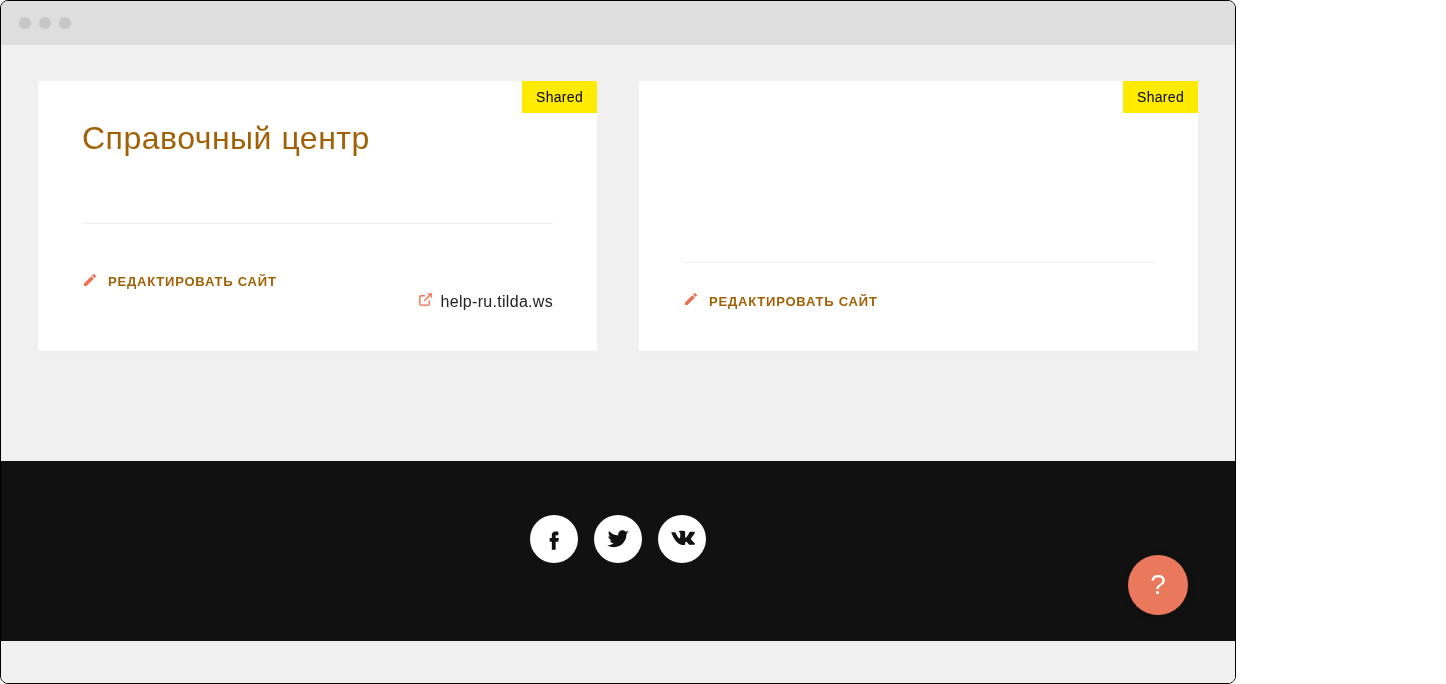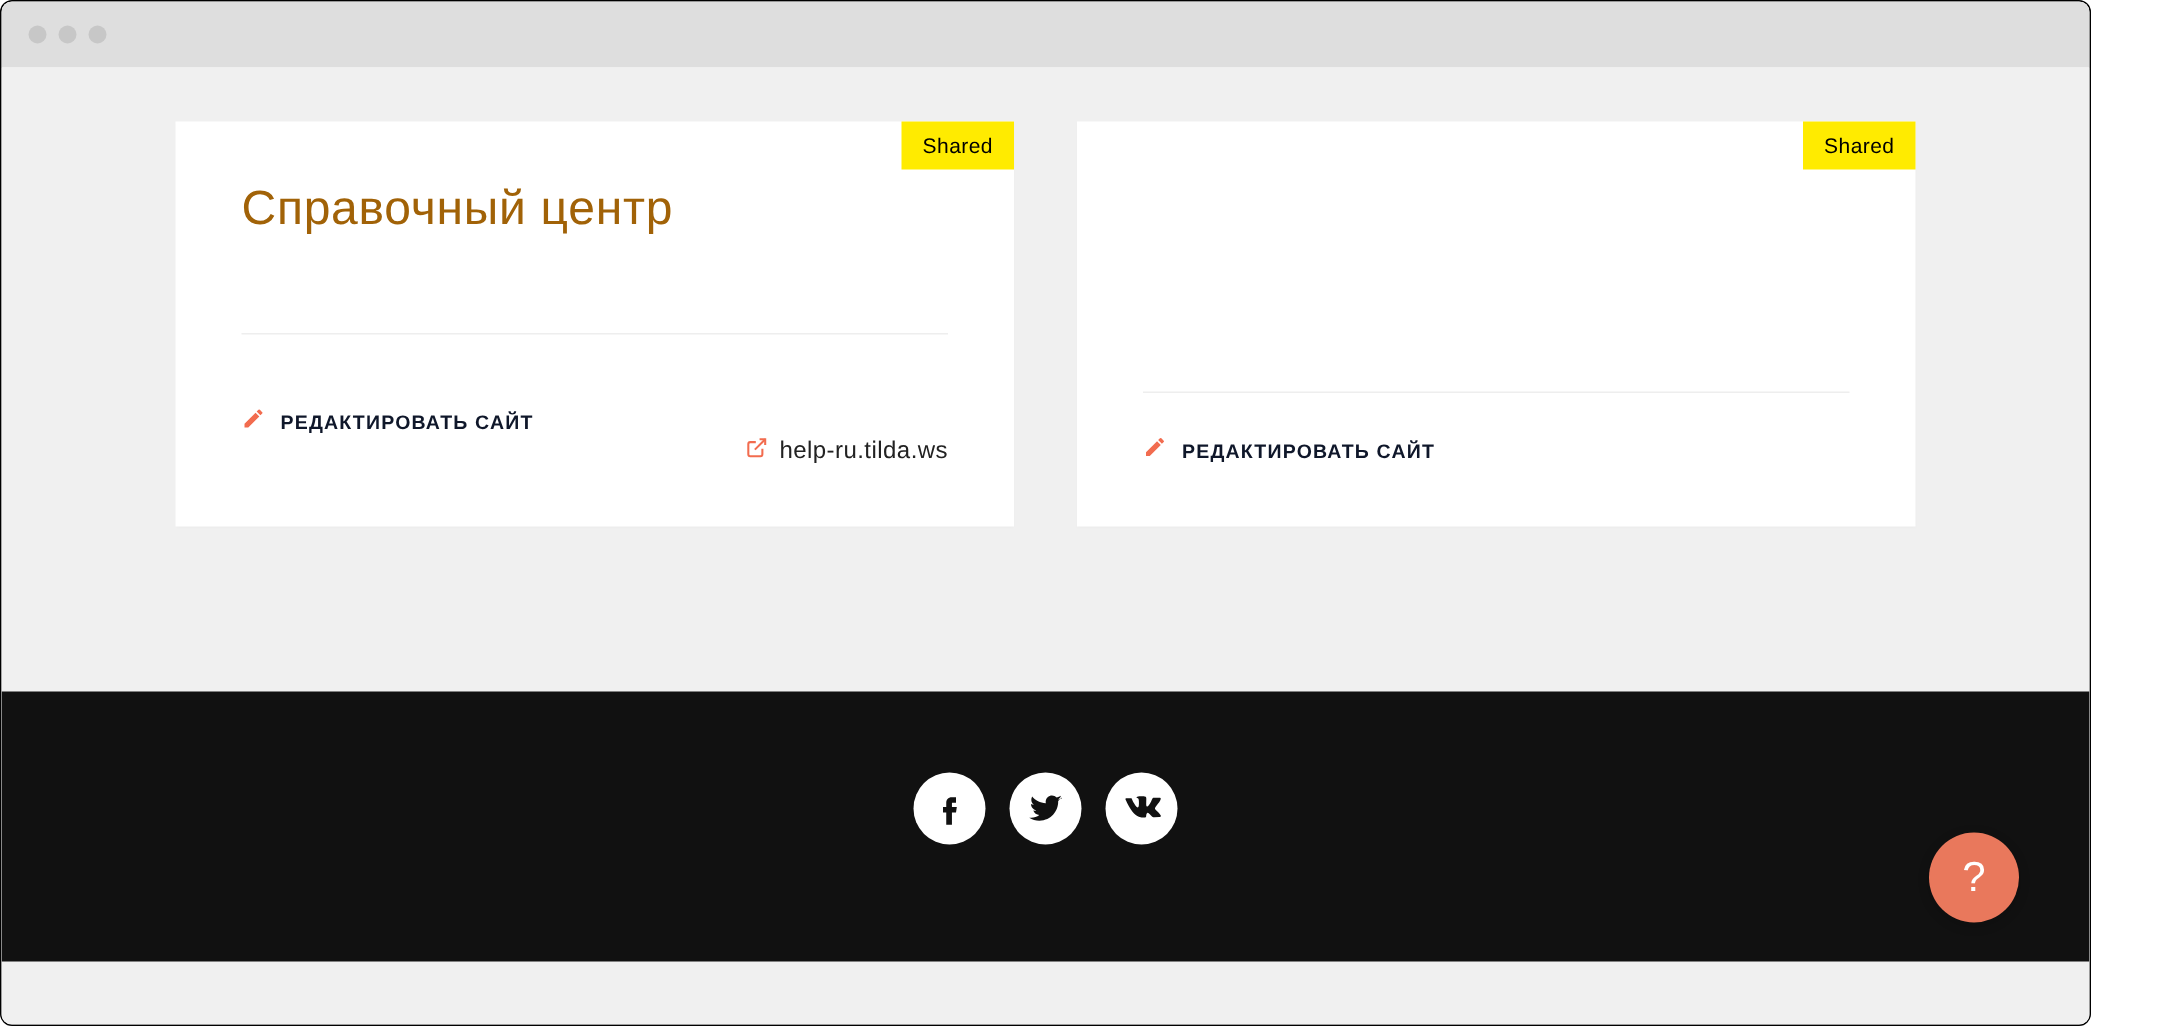--- a/index.html
+++ b/index.html
@@ -1,33 +1,33 @@
 <!DOCTYPE html>
 <html><head>
 <meta charset="utf-8">
 <style>
 *{margin:0;padding:0;box-sizing:border-box;}
 body{font-family:'Futura','Century Gothic','Helvetica Neue',Arial,sans-serif;background:#fff;}
-.browser-chrome{width:1394px;height:684px;background:#fff;border:1px solid #000;border-radius:8px;overflow:hidden;position:relative;}
+.browser-chrome{width:1236px;height:684px;background:#fff;border:1px solid #000;border-radius:8px;overflow:hidden;position:relative;}
 .titlebar{height:44px;background:#dedede;width:100%;display:flex;align-items:center;padding-left:18px;gap:8px;}
 .titlebar span{width:12px;height:12px;border-radius:50%;background:#c7c7c7;display:block;}
 .viewport{position:absolute;top:44px;left:0;right:0;bottom:0;overflow-y:scroll;background:#f0f0f0;}
 .viewport::-webkit-scrollbar{width:17px;}
 .viewport::-webkit-scrollbar-track{background:#f0f0f0;}
 .viewport::-webkit-scrollbar-thumb{background:#c1c1c1;}
 .page{min-height:100%;display:flex;flex-direction:column;}
 .dash{background:#f0f0f0;padding:36px 0 110px 0;}
 .cards{max-width:1160px;margin:0 auto;display:flex;gap:42px;}
 .card{flex:1;background:#fff;position:relative;padding:40px 44px 40px 44px;min-height:270px;display:flex;flex-direction:column;box-shadow:0 1px 2px rgba(0,0,0,0.02);}
 .shared-badge{position:absolute;top:0;right:0;background:#ffeb00;color:#000;font-size:14px;padding:8px 14px;font-weight:400;letter-spacing:0.3px;}
 .card-title{font-size:32px;font-weight:300;color:#a16207;letter-spacing:0.5px;line-height:1.1;}
 .card-spacer{flex:1;}
 .card-divider{border:none;border-top:1px solid #eee;margin-bottom:28px;}
 .card-footer{display:flex;justify-content:space-between;align-items:center;gap:12px;}
-.edit-btn{display:flex;align-items:center;gap:10px;color:#0f172a;text-decoration:none;cursor:pointer;}
+.edit-btn{display:flex;align-items:center;gap:10px;color:#a16207;text-decoration:none;cursor:pointer;}
 .edit-btn .lbl{font-size:13px;font-weight:700;letter-spacing:0.8px;text-transform:uppercase;}
 .link-btn{display:flex;align-items:center;gap:8px;color:#222;text-decoration:none;cursor:pointer;font-size:16px;letter-spacing:0.3px;margin-top:40px;}
 .accent{color:#f26c4f;}
 .footer-black{background:#111;padding:54px 0 0 0;flex:0 0 auto;min-height:180px;}
 .social-row{display:flex;justify-content:center;gap:16px;}
 .social-btn{width:48px;height:48px;border-radius:50%;background:#fff;display:flex;align-items:center;justify-content:center;cursor:pointer;}
 .social-btn svg{width:26px;height:26px;fill:#111;}
 .help-fab{position:absolute;bottom:68px;right:47px;width:60px;height:60px;border-radius:50%;background:#e9785c;color:#fff;font-size:28px;display:flex;align-items:center;justify-content:center;cursor:pointer;font-weight:300;box-shadow:0 2px 8px rgba(0,0,0,0.2);}
 </style>
 </head>

